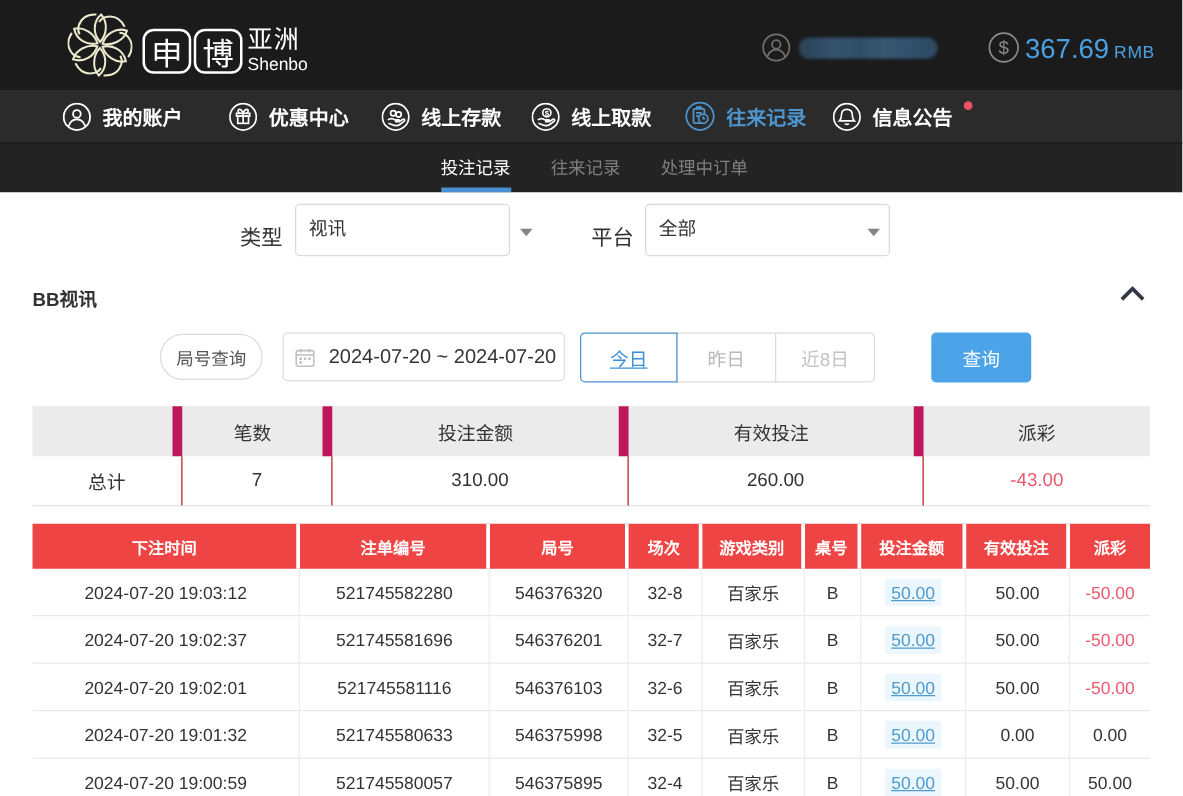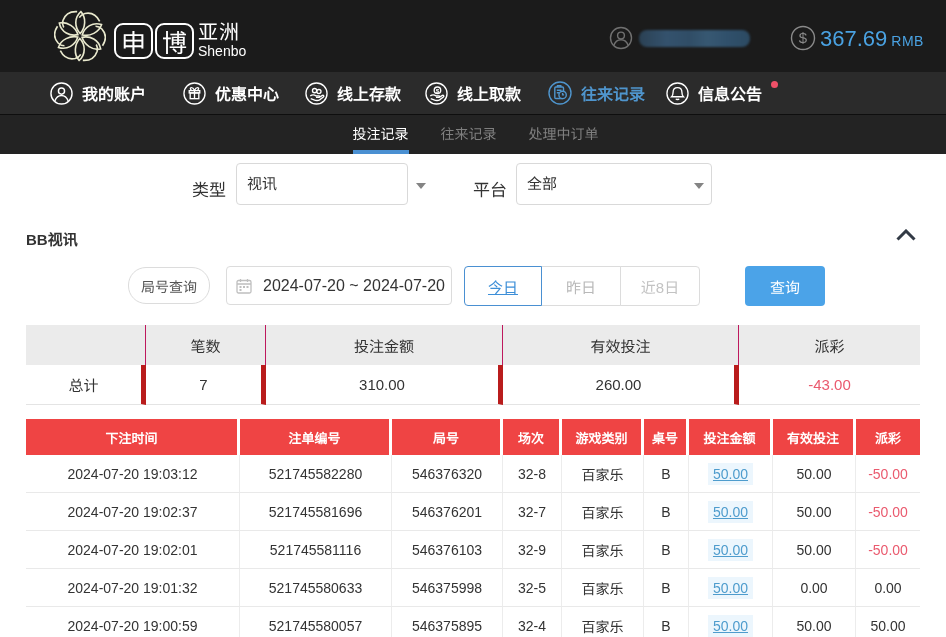--- a/index.html
+++ b/index.html
@@ -49,24 +49,24 @@
   .daybtn.sel { border:1px solid #4a90d2; color:#3d8fd8; z-index:2; }
   .qbtn { position:absolute; left:711px; top:266px; width:80px; height:40px;
     background:#4ba3e8; border-radius:4px; color:#fff; font-size:15px;
     display:flex; align-items:center; justify-content:center;margin-left:34px; }
 
   
   .sumtbl { position:absolute; left:26px; top:325px; width:894px;
     border-collapse:separate; border-spacing:0; table-layout:fixed; }
   .sumtbl td { text-align:center; font-size:15px; color:#333; height:39px;
     vertical-align:middle; }
-  .sumtbl tr.hd td { background:#ebebeb; border-right:1px solid #be185d; height:40px; }
+  .sumtbl tr.hd td { background:#ebebeb; border-right:8px solid #be185d; height:40px; }
   .sumtbl tr.hd td:last-child { border-right:none; }
   .sumtbl tr.bd td { height:40px; border-bottom:1px solid #e4e4e4;
-    border-right:5px solid #b91c1c; }
+    border-right:1px solid #b91c1c; }
   .sumtbl tr.bd td:last-child { border-right:none; }
   .sumtbl td.red, .maintbl td.red { color:#ea5a6e; }
 
   
   .maintbl { position:absolute; left:26px; top:419px; width:894px;
     border-collapse:separate; border-spacing:0; table-layout:fixed; }
   .maintbl th { background:#ef4444; color:#fff; font-size:13px;
     font-weight:bold; height:36px; border-right:3px solid #fff;
     vertical-align:middle; }
   .maintbl th:last-child { border-right:none; }
@@ -271,21 +271,21 @@
           <td>百家乐</td>
           <td>B</td>
           <td><span class="link">50.00</span></td>
           <td>50.00</td>
           <td class="red">-50.00</td>
         </tr>
     <tr>
           <td>2024-07-20 19:02:01</td>
           <td>521745581116</td>
           <td>546376103</td>
-          <td>32-9</td>
+          <td>32-6</td>
           <td>百家乐</td>
           <td>B</td>
           <td><span class="link">50.00</span></td>
           <td>50.00</td>
           <td class="red">-50.00</td>
         </tr>
     <tr>
           <td>2024-07-20 19:01:32</td>
           <td>521745580633</td>
           <td>546375998</td>

